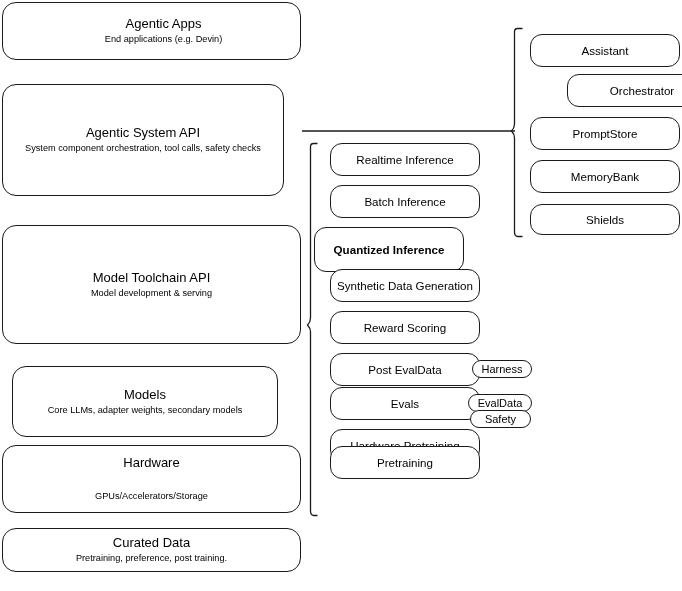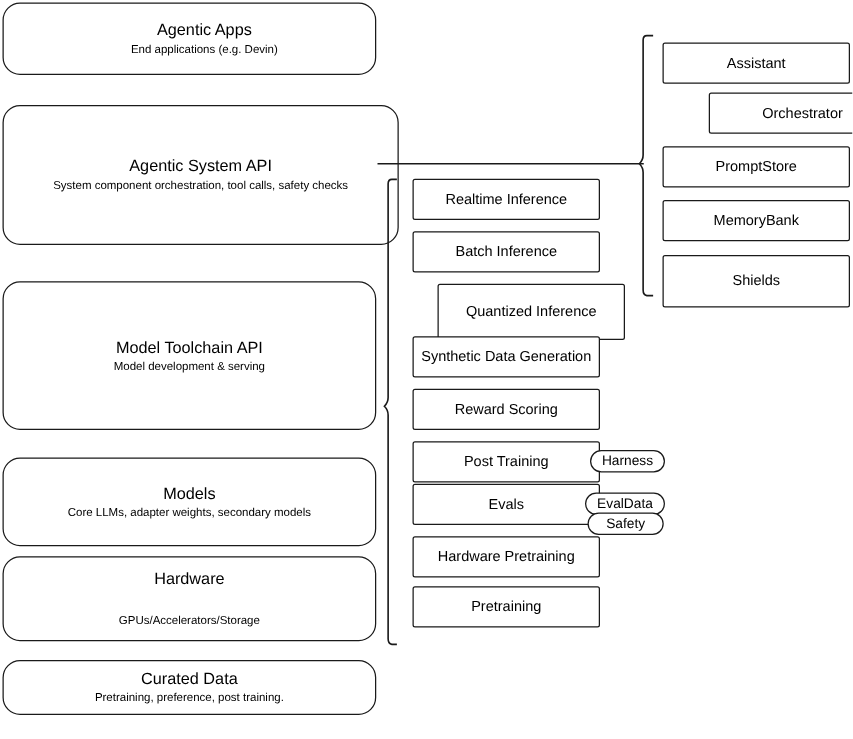--- a/index.html
+++ b/index.html
@@ -43,21 +43,21 @@
     font-size: 9.2px;
     line-height: 13px;
     color: #000;
     white-space: nowrap;
     margin-top: 1px;
   }
   .chip {
     position: absolute;
     box-sizing: border-box;
     border: 1.4px solid #1a1a1a;
-    border-radius: 2px;
+    border-radius: 12px;
     background: #ffffff;
     display: flex;
     align-items: center;
     justify-content: center;
     font-size: 11.6px;
     line-height: 14px;
     color: #000;
     white-space: nowrap;
   }
   .pill {
@@ -92,31 +92,31 @@
 </head>
 <body>
 
 <div id="canvas">
 
   <div class="box layer-box" style="left:2px; top:2px; width:299px; height:58px;padding-left:24px;">
     <div class="layer-title">Agentic Apps</div>
     <div class="layer-sub">End applications (e.g. Devin)</div>
   </div>
 
-  <div class="box layer-box" style="left:2px; top:84px; width:317px; height:112px;">
+  <div class="box layer-box" style="left:2px; top:84px; width:282px; height:112px;">
     <div class="layer-title">Agentic System API</div>
     <div class="layer-sub">System component orchestration, tool calls, safety checks</div>
   </div>
 
   <div class="box layer-box" style="left:2px; top:225px; width:299px; height:119px;">
     <div class="layer-title">Model Toolchain API</div>
     <div class="layer-sub">Model development &amp; serving</div>
   </div>
 
-  <div class="box layer-box" style="left:2px; top:366px; width:299px; height:71px;">
+  <div class="box layer-box" style="left:12px; top:366px; width:266px; height:71px;">
     <div class="layer-title">Models</div>
     <div class="layer-sub">Core LLMs, adapter weights, secondary models</div>
   </div>
 
   <div class="box layer-box" style="left:2px; top:445px; width:299px; height:68px;gap:18px;">
     <div class="layer-title">Hardware</div>
     <div class="layer-sub">GPUs/Accelerators/Storage</div>
   </div>
 
   <div class="box layer-box" style="left:2px; top:528px; width:299px; height:44px;">
@@ -132,39 +132,39 @@
 
     <path d="M 317.5 143.5 L 313.5 143.5 Q 310.5 143.5 310.5 147 L 310.5 318 Q 310.5 322 307.5 325 Q 310.5 328 310.5 332 L 310.5 511 Q 310.5 515 313.5 515.5 L 317.5 515.5"></path>
   </svg>
 
   <div class="box chip" style="left:330px; top:143px; width:150px; height:33px;">
     <span>Realtime Inference</span>
   </div>
   <div class="box chip" style="left:330px; top:185px; width:150px; height:33px;">
     <span>Batch Inference</span>
   </div>
-  <div class="box chip" style="left:350px; top:227px; width:150px; height:45px;">
+  <div class="box chip" style="left:314px; top:227px; width:150px; height:45px;font-weight:bold;">
     <span>Quantized Inference</span>
   </div>
   <div class="box chip" style="left:330px; top:269px; width:150px; height:33px;">
     <span>Synthetic Data Generation</span>
   </div>
   <div class="box chip" style="left:330px; top:311px; width:150px; height:33px;">
     <span>Reward Scoring</span>
   </div>
   <div class="box chip" style="left:330px; top:353px; width:150px; height:33px;">
-    <span>Post Training</span>
+    <span>Post EvalData</span>
   </div>
   <div class="box chip" style="left:330px; top:387px; width:150px; height:33px;">
     <span>Evals</span>
   </div>
   <div class="box chip" style="left:330px; top:429px; width:150px; height:33px;">
     <span>Hardware Pretraining</span>
   </div>
-  <div class="box chip" style="left:330px; top:469px; width:150px; height:33px;">
+  <div class="box chip" style="left:330px; top:446px; width:150px; height:33px;">
     <span>Pretraining</span>
   </div>
 
   <div class="pill" style="left:472px; top:360px; width:60px; height:18px;">
     <span>Harness</span>
   </div>
   <div class="pill" style="left:468px; top:394px; width:64px; height:18px;">
     <span>EvalData</span>
   </div>
   <div class="pill" style="left:470px; top:410px; width:61px; height:18px;">
@@ -176,17 +176,17 @@
   </div>
   <div class="box chip" style="left:530px; top:74px; width:150px; height:33px;margin-left:37px;">
     <span>Orchestrator</span>
   </div>
   <div class="box chip" style="left:530px; top:117px; width:150px; height:33px;">
     <span>PromptStore</span>
   </div>
   <div class="box chip" style="left:530px; top:160px; width:150px; height:33px;">
     <span>MemoryBank</span>
   </div>
-  <div class="box chip" style="left:530px; top:204px; width:150px; height:42px;">
+  <div class="box chip" style="left:530px; top:204px; width:150px; height:31px;">
     <span>Shields</span>
   </div>
 
 </div>
 
 </body></html>

